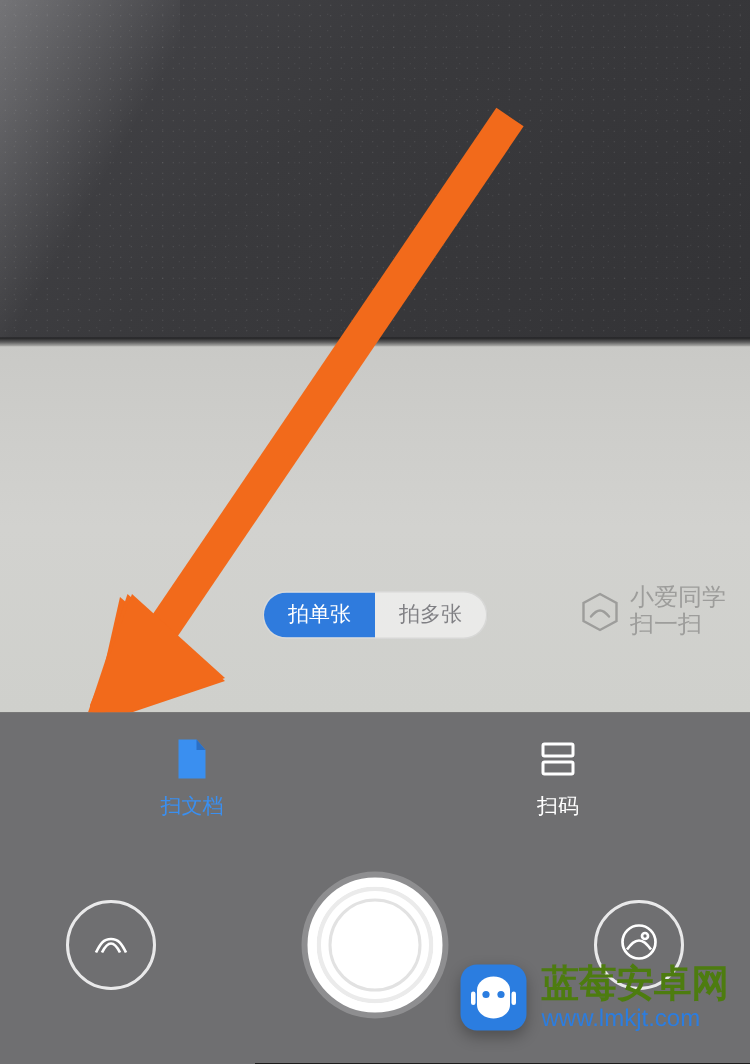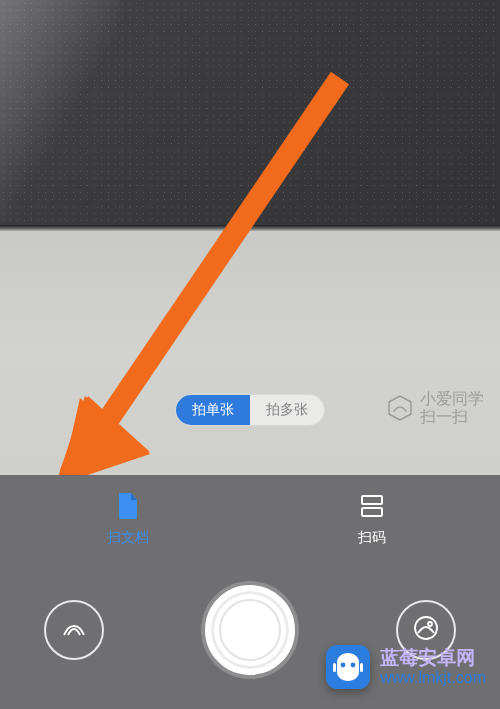--- a/index.html
+++ b/index.html
@@ -130,21 +130,21 @@
     }
     .wm-logo {
       width: 44px; height: 44px;
       background: #2b7de0;
       border-radius: 11px;
       display: flex; align-items: center; justify-content: center;
       box-shadow: 0 4px 10px rgba(0,0,0,0.3);
       position: relative;
     }
     .wm-text { display: flex; flex-direction: column; line-height: 1.15; }
-    .wm-line1 { color: #c4b5fd; font-size: 19px; font-weight: 700; }
+    .wm-line1 { color: #4d7c0f; font-size: 25px; font-weight: 700; }
     .wm-line2 { color: #2b7de0; font-size: 16px; letter-spacing: 0; }
   </style>
 </head>
 <body>
 
 <div class="viewfinder">
   <div class="vf-top"></div>
   <div class="vf-gloss"></div>
   <div class="vf-bottom"></div>
   <div class="vf-edge"></div>

